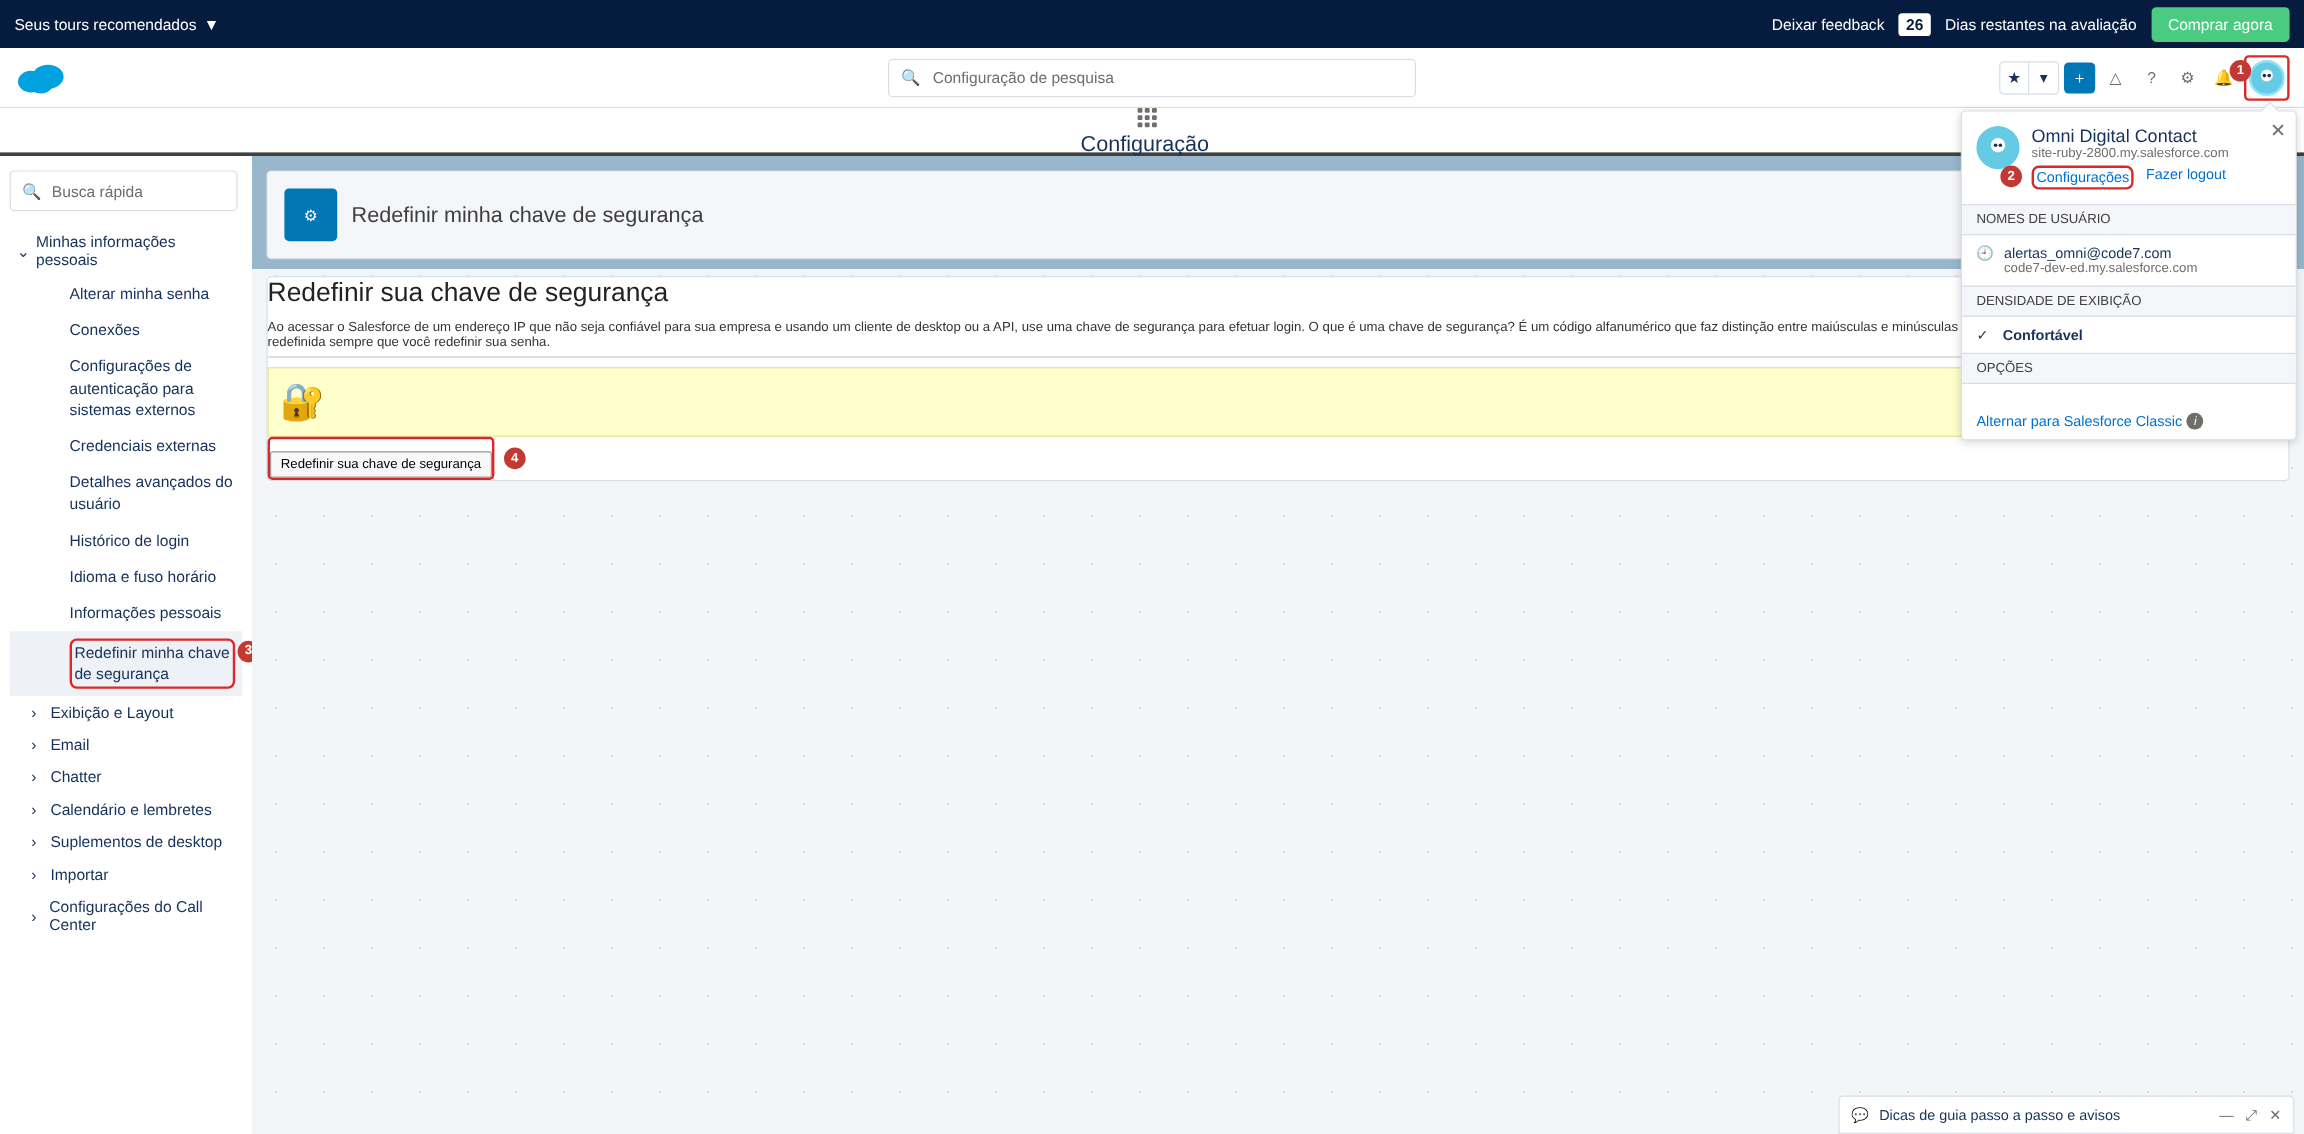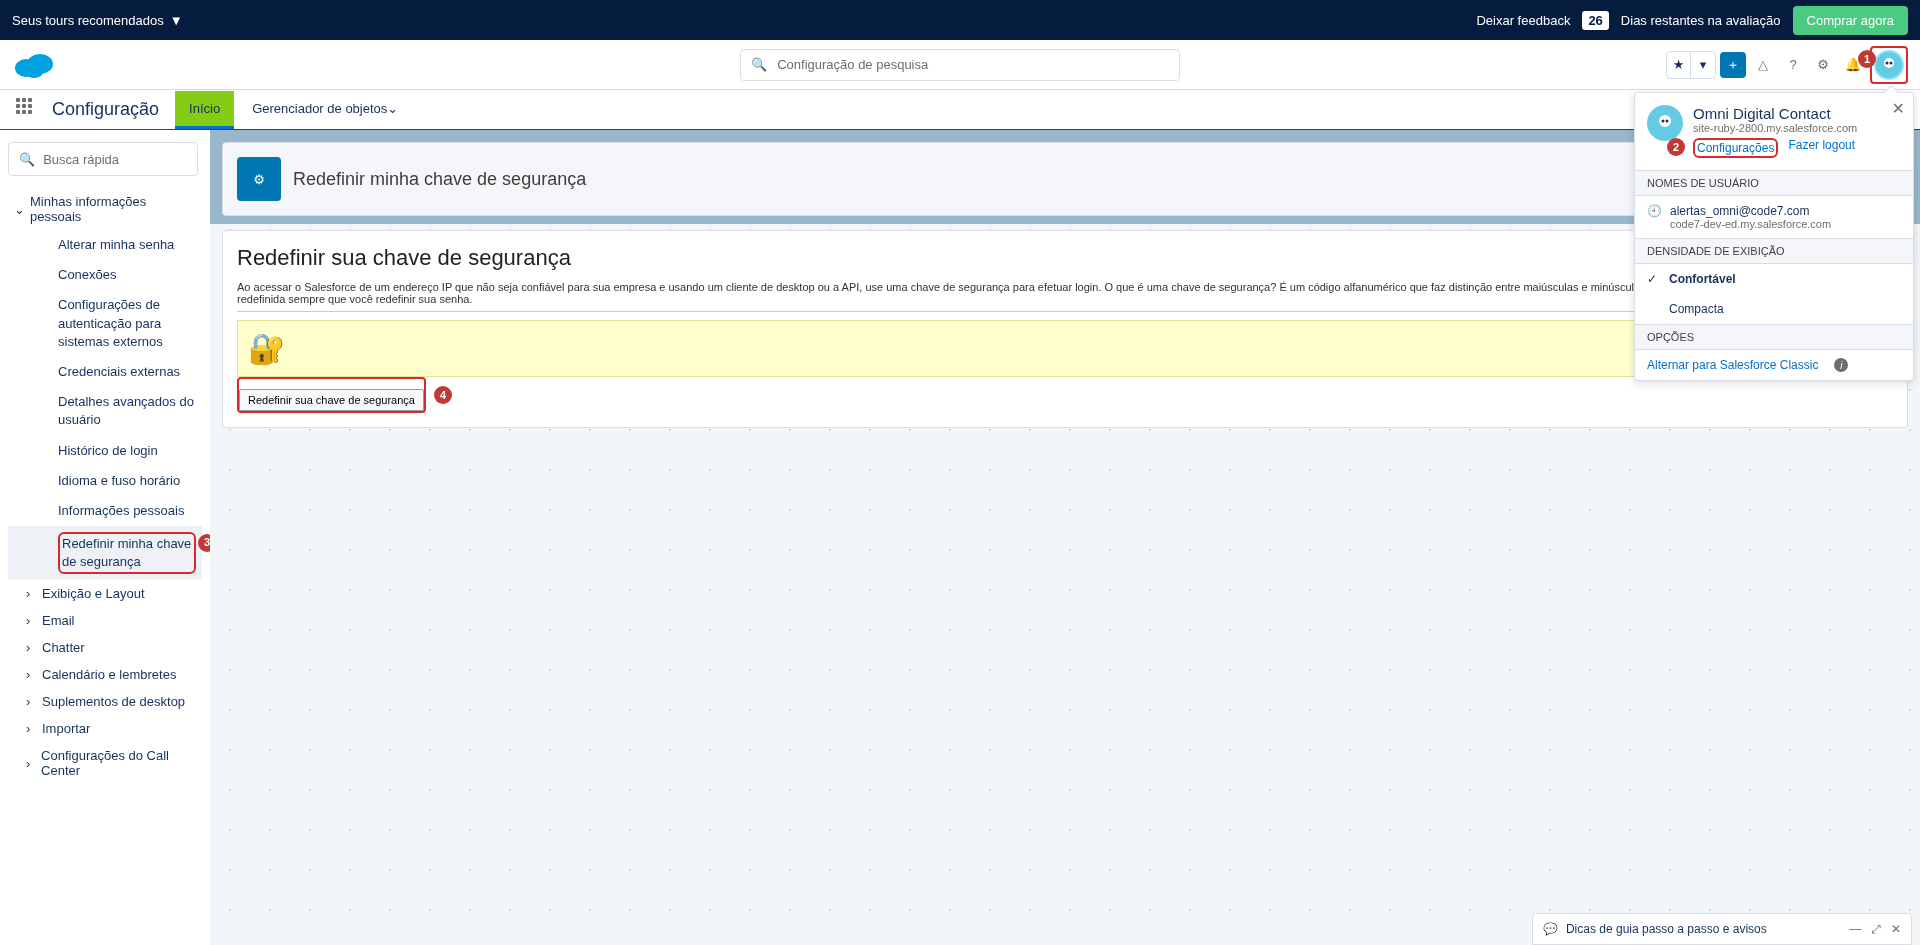--- a/index.html
+++ b/index.html
@@ -12,56 +12,56 @@
 .header { height: 50px; display: flex; align-items: center; padding: 0 12px; border-bottom: 1px solid #d8dde6; position: relative; }
 .logo { width: 44px; height: 30px; margin-right: 20px; }
 .search-box { position: absolute; left: 50%; transform: translateX(-50%); width: 440px; height: 32px; border: 1px solid #d8dde6; border-radius: 4px; display: flex; align-items: center; padding: 0 10px; color: #706e6b; }
 .header-icons { position: absolute; right: 12px; display: flex; align-items: center; gap: 4px; }
 .header-icon { width: 26px; height: 26px; display: flex; align-items: center; justify-content: center; color: #706e6b; cursor: pointer; border-radius: 4px; }
 .fav-box { border: 1px solid #d8dde6; display: flex; border-radius: 4px; height: 28px; }
 .fav-box > div { width: 24px; display:flex; align-items:center; justify-content:center; border-right: 1px solid #d8dde6; }
 .fav-box > div:last-child { border-right: none; }
 .avatar-circle { width: 30px; height: 30px; border-radius: 50%; background: #65cae4; border: 2px solid #8de4fa; display: flex; align-items: center; justify-content: center; }
 .avatar-hl { border: 2px solid #d9292b; border-radius: 4px; padding: 2px; }
-.tab-bar { height: 40px; display: flex; align-items: center; border-bottom: 1px solid #404040; padding: 0 8px; gap: 4px; }
+.tab-bar { height: 40px; display: flex; align-items: center; border-bottom: 3px solid #404040; padding: 0 8px; gap: 4px; flex-direction: column; }
 .app-launcher { width: 24px; height: 24px; display: grid; grid-template-columns: repeat(3,4px); grid-template-rows: repeat(3,4px); gap: 2px; margin: 0 8px; }
 .app-launcher span { background: #706e6b; border-radius: 1px; }
 .tab-title { font-size: 18px; margin-right: 12px; }
 .tab { padding: 10px 14px; color: #16325c; cursor: pointer; border-bottom: 3px solid transparent; }
 .tab.active { background: #84cc16; border-bottom: 3px solid #0070d2; }
 .obj-mgr { display: flex; align-items: flex-end; gap: 0; }
 .main { display: flex; height: calc(945px - 40px - 50px - 40px); }
 .sidebar { width: 210px; padding: 12px 8px; background: #fff; }
 .quick-find { width: 190px; height: 34px; border: 1px solid #d8dde6; border-radius: 4px; display: flex; align-items: center; padding: 0 10px; color: #706e6b; margin-bottom: 12px; gap: 8px; }
 .tree-item { padding: 6px 6px 6px 18px; cursor: pointer; display: flex; align-items: center; gap: 6px; font-size: 13px; }
 .tree-sub { padding: 6px 6px 6px 50px; cursor: pointer; font-size: 13px; line-height: 1.4; }
 .tree-sub.hl { background: #eef1f6; }
 .red-box { border: 2px solid #d9292b; border-radius: 6px; display: inline-block; padding: 1px 2px; }
 .content-area { flex: 1; background: #f3f6f9; background-image: radial-gradient(circle, #c9deea 1px, transparent 1px); background-size: 40px 40px; background-position: 0 0; padding: 12px; position: relative; }
 .bg-band { position: absolute; left: 0; right: 0; top: 0; height: 94px; background: #94b5cc; background-image: radial-gradient(ellipse 80px 40px at 10% 50%, transparent 60%, #8fb1c8 61%), radial-gradient(ellipse 80px 40px at 40% 50%, transparent 60%, #8fb1c8 61%); opacity: .9; }
 .page-header { position: relative; background: #f4f6f9; border: 1px solid #d8dde6; border-radius: 4px; padding: 14px; display: flex; align-items: center; gap: 12px; margin-bottom: 14px; }
 .setup-icon { width: 44px; height: 44px; background: #0076b5; border-radius: 4px; display: flex; align-items: center; justify-content: center; color: #fff; }
-.card { position: relative; background: #fff; border: 1px solid #d8dde6; border-radius: 4px; padding: 14px; }
+.card { position: relative; background: #fff; border: 1px solid #d8dde6; border-radius: 4px; }
 .info-strip { font-size: 11px; color: #333; border-bottom: 1px solid #ccc; padding-bottom: 6px; margin-top: 10px; }
 .warning-box { background: #ffffcc; border: 1px solid #e6e099; padding: 10px; margin-top: 8px; display: flex; align-items: center; gap: 12px; font-size: 11px; }
 .lock-icon { font-size: 30px; }
 .reset-btn { margin-top: 10px; border: 1px solid #999; background: #f8f8f8; padding: 4px 8px; font-size: 11px; cursor: pointer; border-radius: 2px; }
 .reset-hl { border: 2px solid #d9292b; border-radius: 4px; display:inline-block; padding: 0; }
 .num-badge { width: 18px; height: 18px; background: #c23934; color: #fff; border-radius: 50%; display: inline-flex; align-items: center; justify-content: center; font-size: 11px; font-weight: bold; }
 .dropdown { position: absolute; top: 92px; right: 6px; width: 280px; background: #fff; border: 1px solid #d8dde6; border-radius: 4px; box-shadow: 0 2px 8px rgba(0,0,0,.15); z-index: 100; font-size: 12px; }
 .dropdown::before { content: ''; position: absolute; top: -6px; right: 16px; width: 10px; height: 10px; background: #fff; border-top: 1px solid #d8dde6; border-left: 1px solid #d8dde6; transform: rotate(45deg); }
 .dd-close { position: absolute; top: 6px; right: 8px; cursor: pointer; color: #706e6b; font-size: 16px; }
 .dd-header { padding: 12px; display: flex; gap: 10px; }
 .dd-avatar { width: 36px; height: 36px; border-radius: 50%; background: #65cae4; display: flex; align-items: center; justify-content: center; }
 .dd-links { display: flex; gap: 10px; margin-top: 4px; }
 .dd-links a { color: #0070d2; text-decoration: none; }
 .dd-section-title { background: #f4f6f9; padding: 6px 12px; font-size: 11px; color: #3e3e3c; text-transform: uppercase; border-top: 1px solid #d8dde6; border-bottom: 1px solid #d8dde6; }
 .dd-item { padding: 8px 12px 8px 34px; cursor: pointer; position: relative; }
 .dd-check { position: absolute; left: 12px; }
-.dd-link-item { padding: 8px 12px; color: #0070d2; cursor: pointer; display: flex; gap: 16px; }
+.dd-link-item { padding: 8px 12px; color: #0070d2; cursor: pointer; display: flex; gap: 4px; margin-top: 16px; }
 .info-bubble { display: inline-flex; width: 14px; height: 14px; background: #706e6b; color: #fff; border-radius: 50%; align-items: center; justify-content: center; font-size: 10px; font-style: italic;}
 .tips-bar { position: absolute; bottom: 0; right: 8px; width: 380px; height: 32px; background: #fff; border: 1px solid #d8dde6; border-radius: 4px 4px 0 0; display: flex; align-items: center; padding: 0 10px; gap: 8px; font-size: 12px; z-index: 50; }
 .tips-controls { margin-left: auto; display: flex; gap: 10px; color: #706e6b; cursor: pointer; }
 .chev { width: 10px; display: inline-block; }
 </style>
 </head>
 <body>
 
 <div class="trial-bar">
   <div class="trial-left">
@@ -229,21 +229,20 @@
     <div>
       <div>alertas_omni@code7.com</div>
       <div style="font-size:11px;color:#706e6b;">code7-dev-ed.my.salesforce.com</div>
     </div>
   </div>
   <div class="dd-section-title">DENSIDADE DE EXIBIÇÃO</div>
   <div class="dd-item">
     <span class="dd-check">✓</span>
     <b>Confortável</b>
   </div>
-  <div class="dd-item">Compacta</div>
   <div class="dd-section-title">OPÇÕES</div>
   <div class="dd-link-item">
     <span>Alternar para Salesforce Classic</span>
     <span class="info-bubble">i</span>
   </div>
 </div>
 
 <div class="tips-bar">
   <span style="color:#0076b5;">💬</span>
   <span>Dicas de guia passo a passo e avisos</span>

